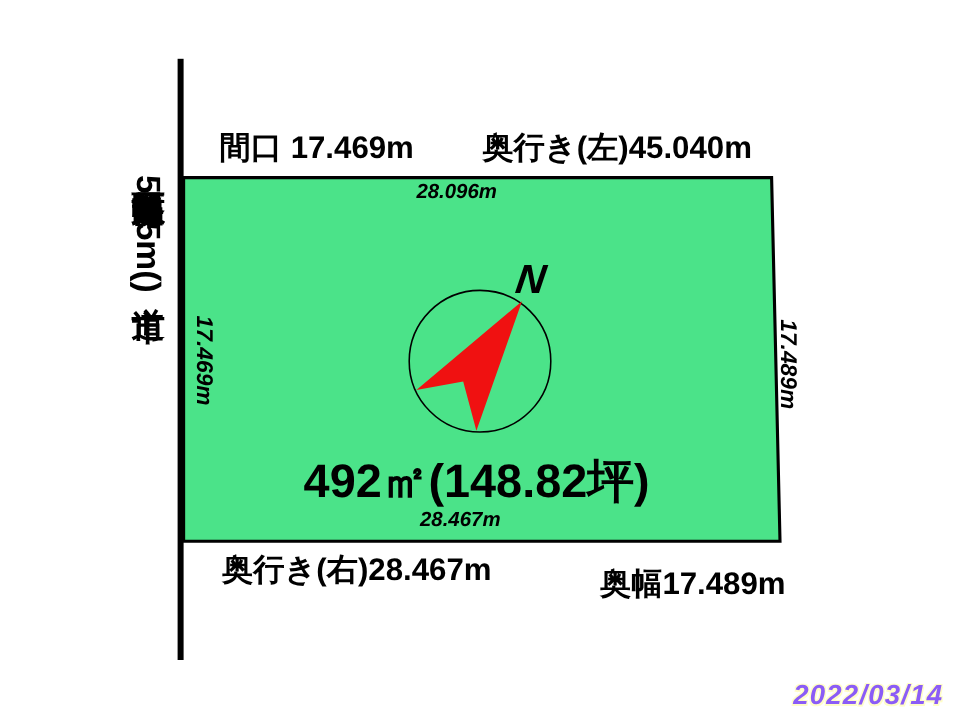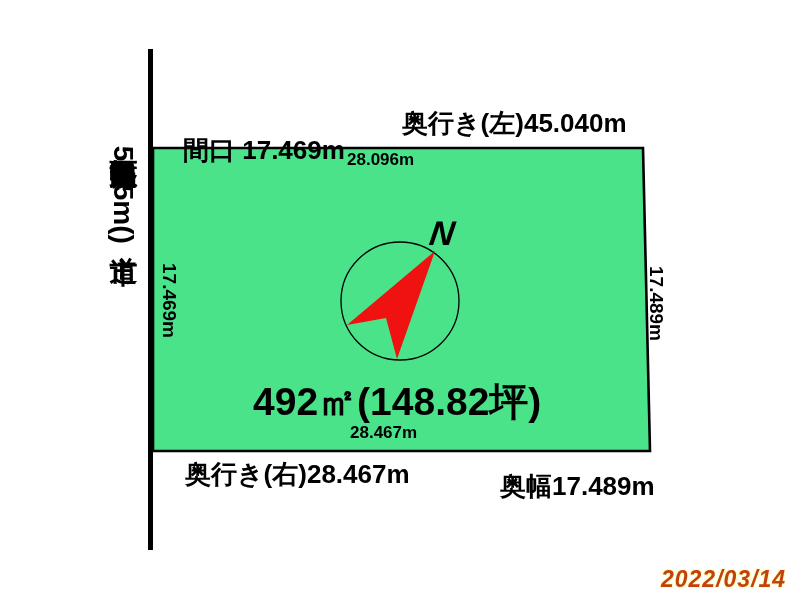--- a/index.html
+++ b/index.html
@@ -9,21 +9,21 @@
     font-family: "Liberation Sans", "DejaVu Sans", sans-serif;
     color: #000;
   }
   .layer { position: absolute; left: 0; top: 0; width: 800px; height: 600px; }
   .lbl { position: absolute; font-weight: bold; white-space: nowrap; line-height: 1; }
 
   
   .dim-caption { font-size: 26px; letter-spacing: 0px; }
 
   
-  .edge-num { font-size: 17px; letter-spacing: 0px; }
+  .edge-num { font-size: 17px; letter-spacing: 0px; font-style: italic; }
 
   
   .vert {
     writing-mode: vertical-rl;
     text-orientation: mixed;
     font-size: 19px;
   }
 
   
   .road-label {
@@ -40,21 +40,21 @@
     font-style: italic;
     font-weight: bold;
     transform: skewX(-8deg);
   }
 
   .date-stamp {
     font-size: 23px;
     font-style: italic;
     font-weight: bold;
     letter-spacing: 1px;
-    color: #c2410c;
+    color: #8b5cf6;
     text-shadow:
       1px 1px 0 #fffdc8, -1px -1px 0 #fffdc8,
       1px -1px 0 #fffdc8, -1px 1px 0 #fffdc8,
       0 0 2px #fffdc8;
   }
 </style>
 </head>
 <body>
 
 <svg class="layer" width="800" height="600" viewBox="0 0 800 600">
@@ -63,21 +63,21 @@
 
   <polygon points="153,148 643,148 650,451 153,451" fill="#4be389" stroke="#000000" stroke-width="2.6"></polygon>
 
   <circle cx="400" cy="301" r="59" fill="none" stroke="#000000" stroke-width="1.3"></circle>
 
   <polygon points="435,251 347,325 386,318 397,359" fill="#f01111"></polygon>
 </svg>
 
 <div class="lbl road-label" style="left:109px; top:138px;">前面道路幅員 5.45m(市道)</div>
 
-<div class="lbl dim-caption" style="left:183px; top:110px;margin-top:27px;">間口 17.469m</div>
+<div class="lbl dim-caption" style="left:183px; top:110px;">間口 17.469m</div>
 <div class="lbl dim-caption" style="left:402px; top:110px;">奥行き(左)45.040m</div>
 
 <div class="lbl dim-caption" style="left:185px; top:461px;">奥行き(右)28.467m</div>
 <div class="lbl dim-caption" style="left:500px; top:473px;">奥幅17.489m</div>
 
 <div class="lbl edge-num" style="left:347px; top:151px;">28.096m</div>
 <div class="lbl edge-num vert" style="left:160px; top:263px;">17.469m</div>
 <div class="lbl edge-num vert" style="left:647px; top:266px;">17.489m</div>
 <div class="lbl edge-num" style="left:350px; top:424px;">28.467m</div>
 

